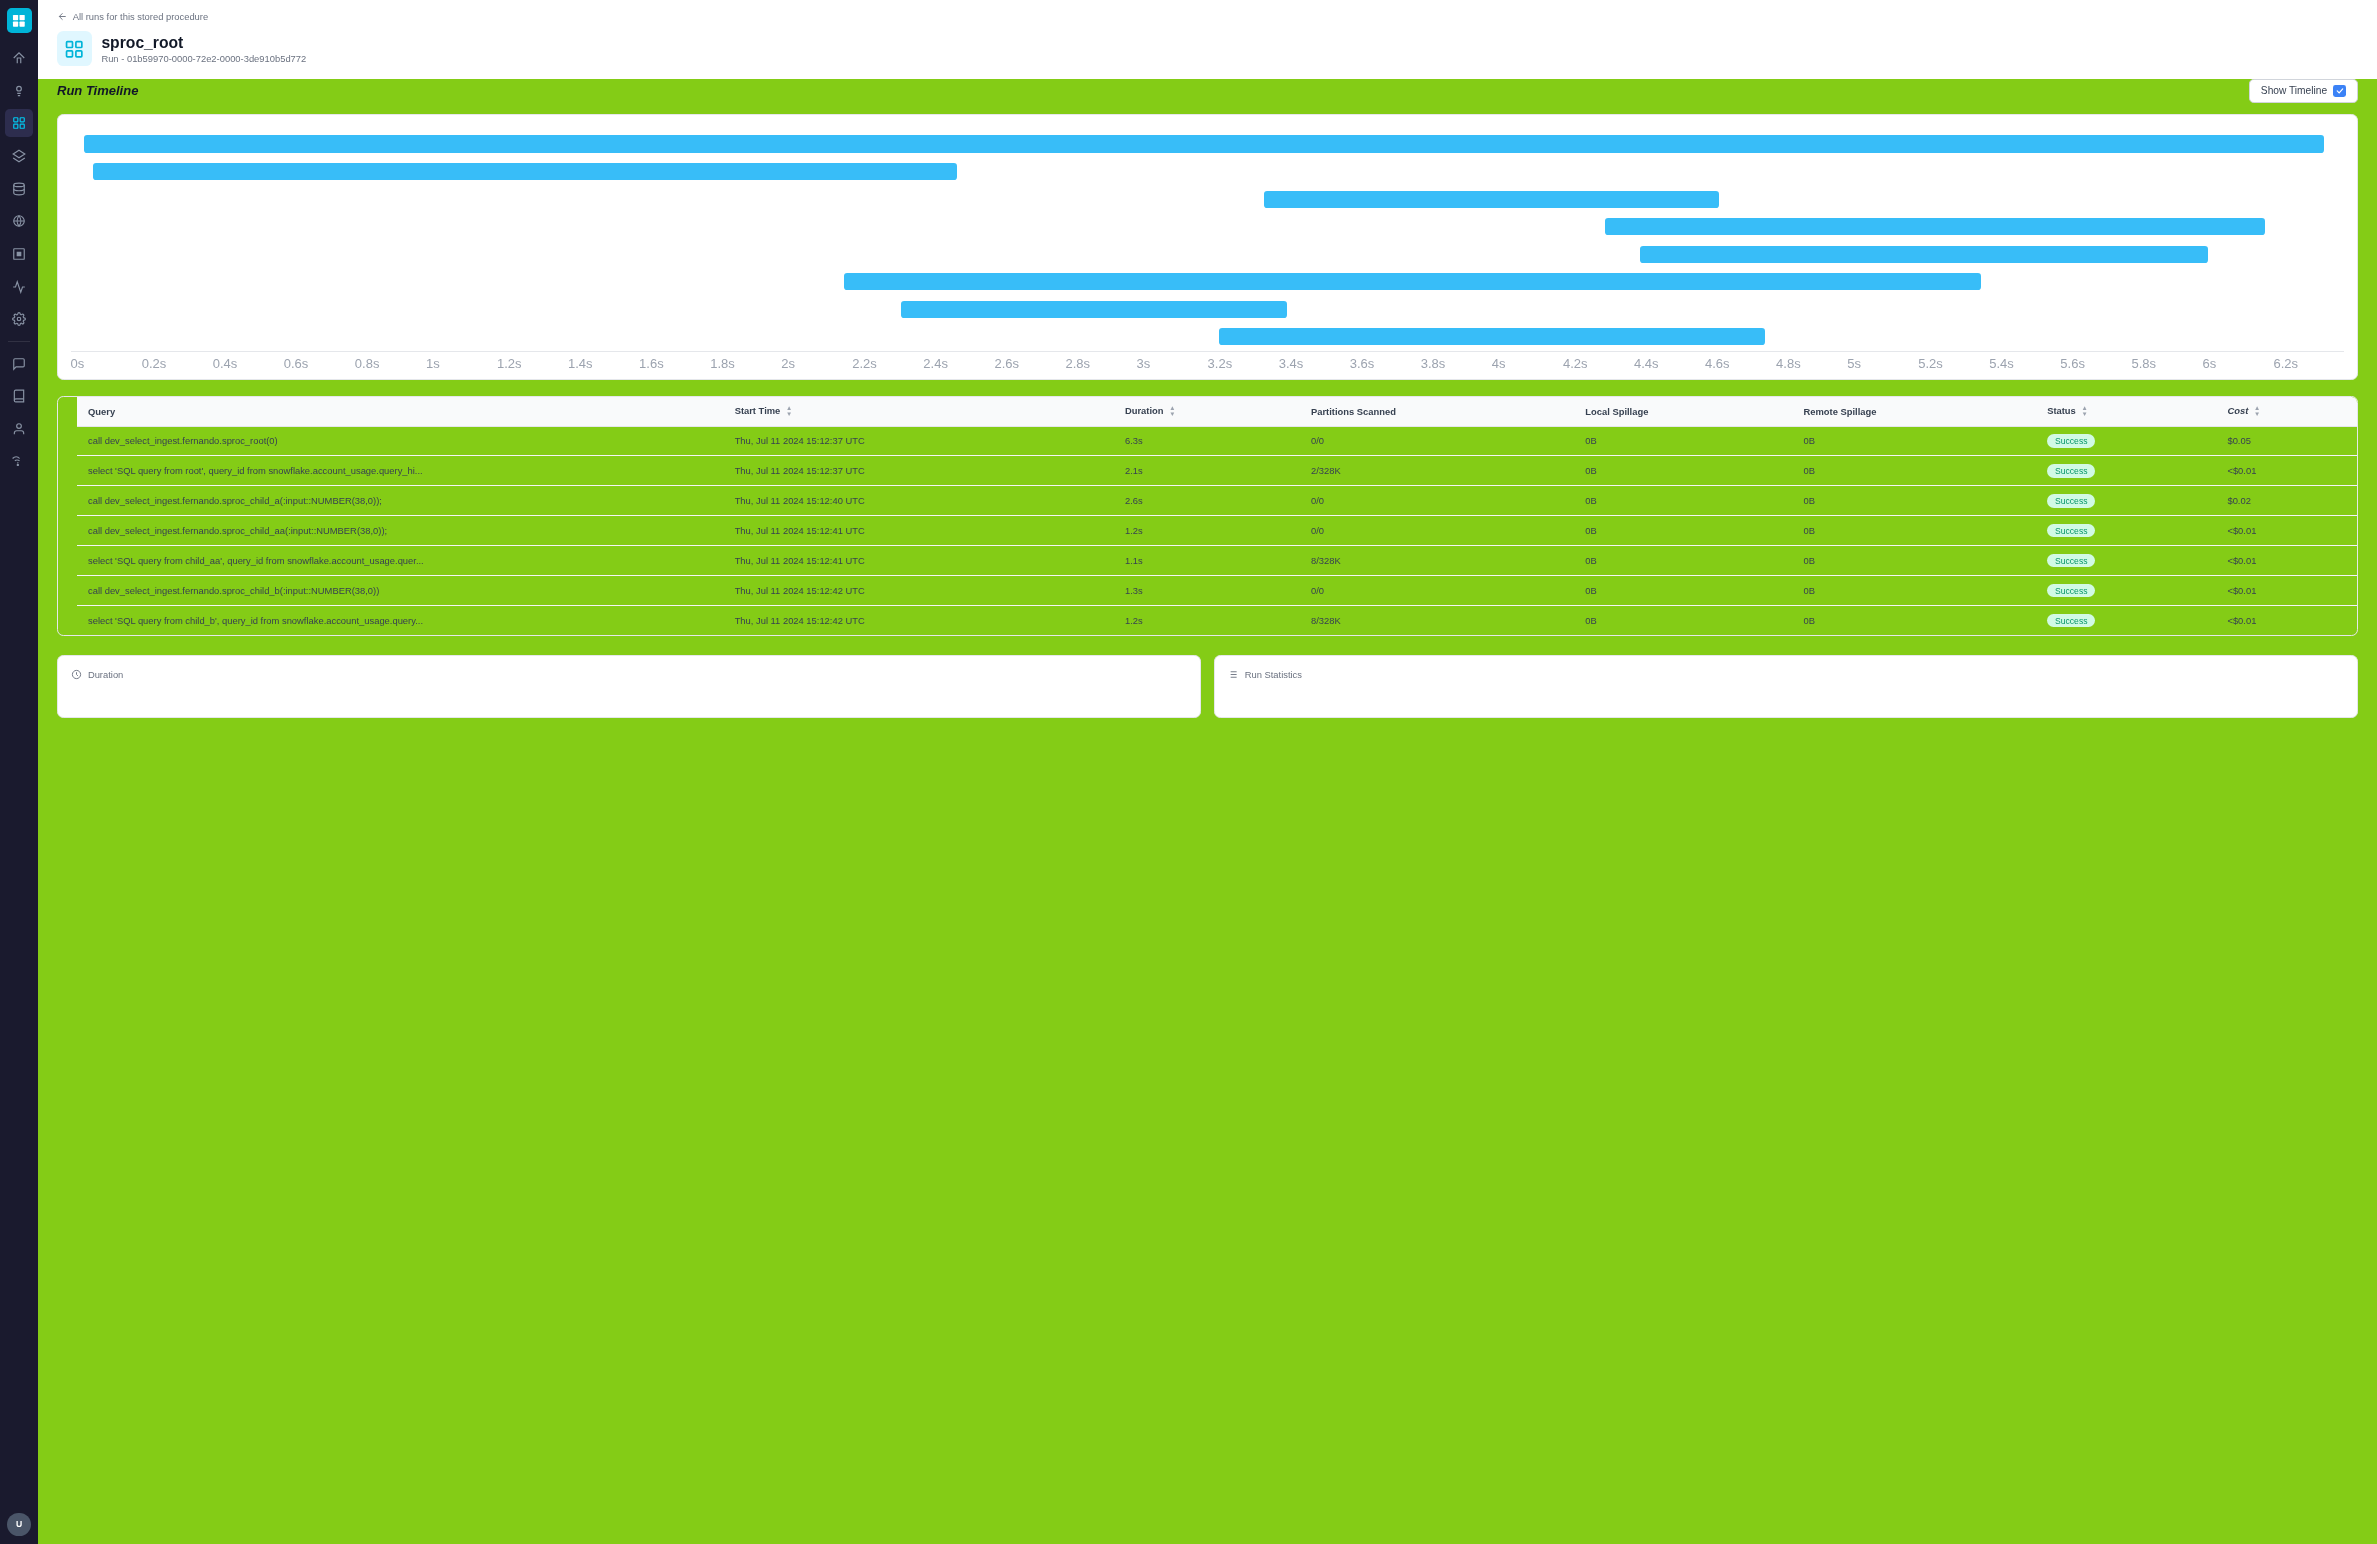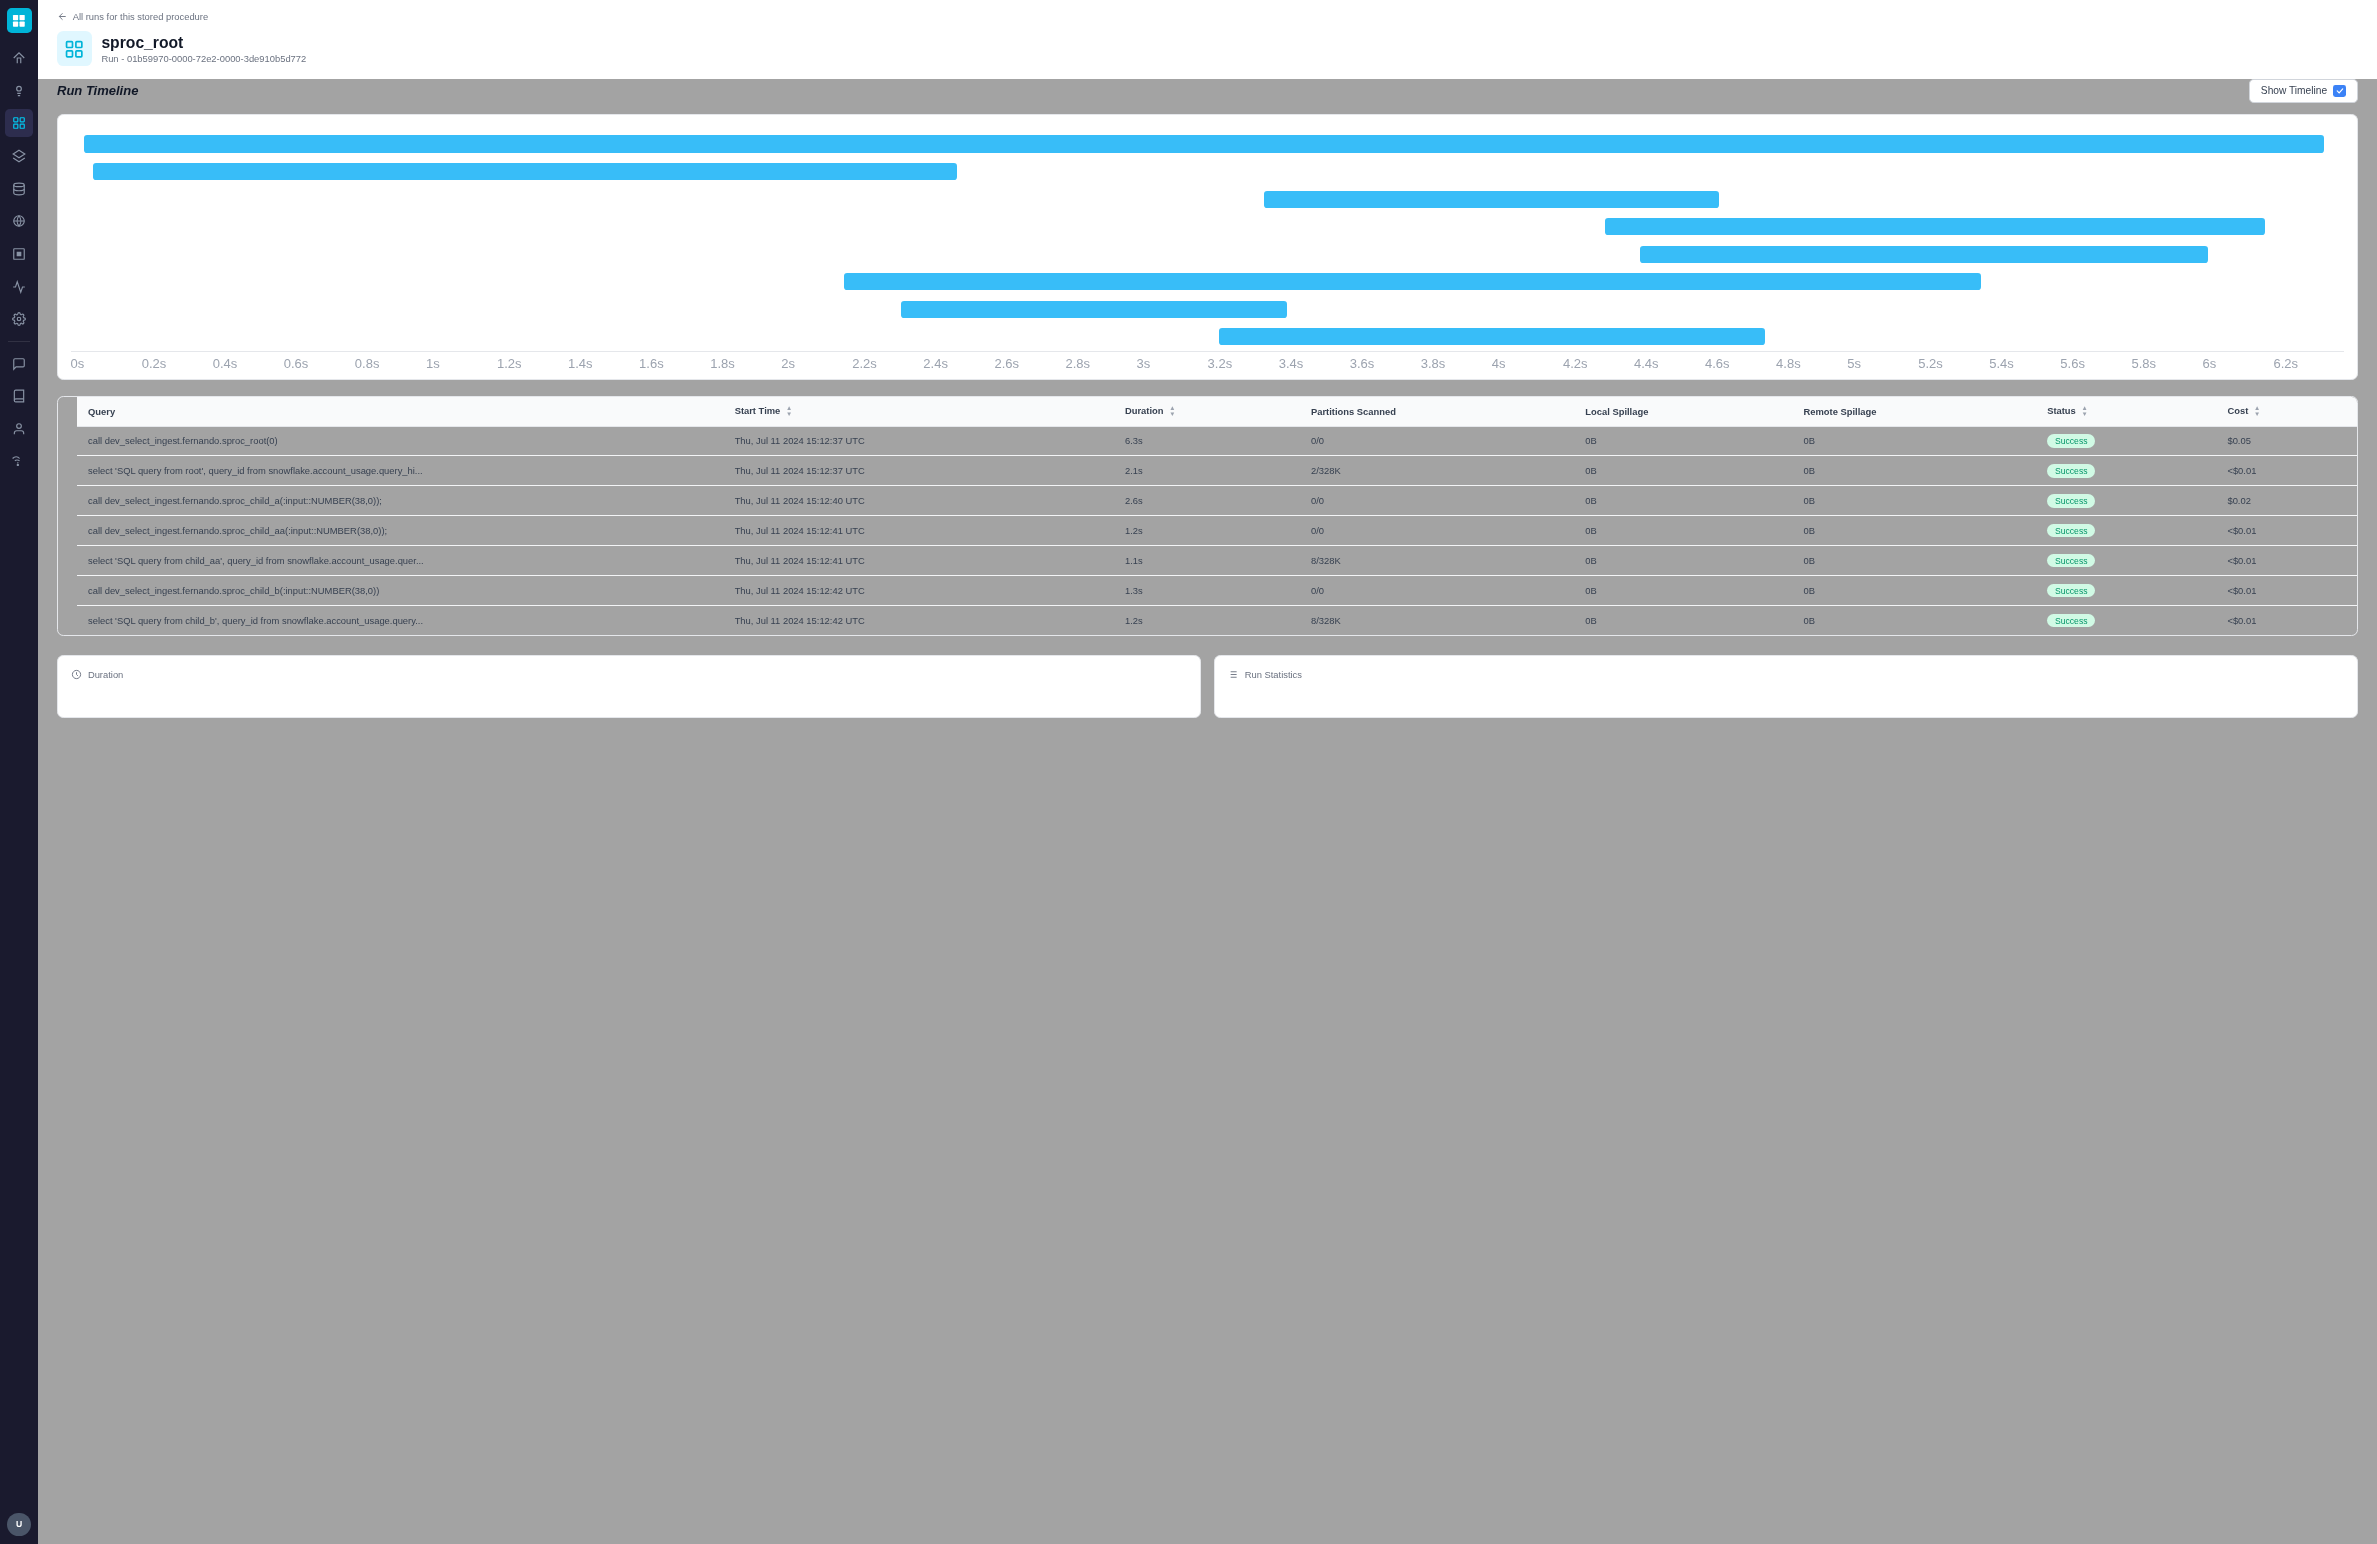--- a/index.html
+++ b/index.html
@@ -47,21 +47,21 @@
       font-weight: 600;
       cursor: pointer;
     }
 
     
     .main-content {
       flex: 1;
       display: flex;
       flex-direction: column;
       overflow: hidden;
-      background: #a3a3a3;
+      background: #84cc16;
     }
 
     .top-bar {
       padding: 11px 19px 0;
       background: #fff;
     }
 
     .breadcrumb {
       display: flex;
       align-items: center;
@@ -437,21 +437,21 @@
             </th>
             <th>Partitions Scanned</th>
             <th>Local Spillage</th>
             <th>Remote Spillage</th>
             <th style="cursor:pointer;">
               Status <span class="sort-icons">
                   <span>▲</span>
                   <span>▼</span>
                 </span>
             </th>
-            <th style="cursor:pointer;">
+            <th style="cursor:pointer;font-style:italic;">
               Cost <span class="sort-icons">
                   <span>▲</span>
                   <span>▼</span>
                 </span>
             </th>
           </tr>
         </thead>
         <tbody id="table-body">
 
         <tr>

